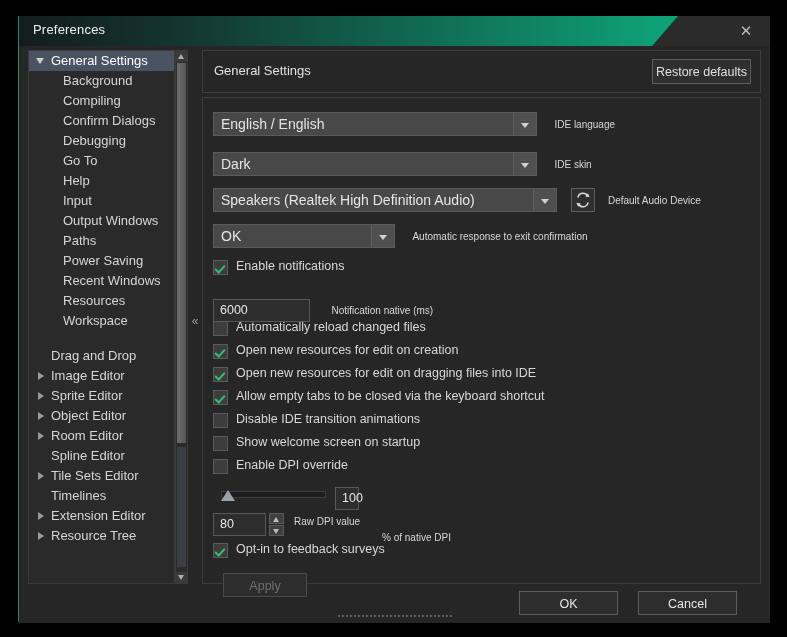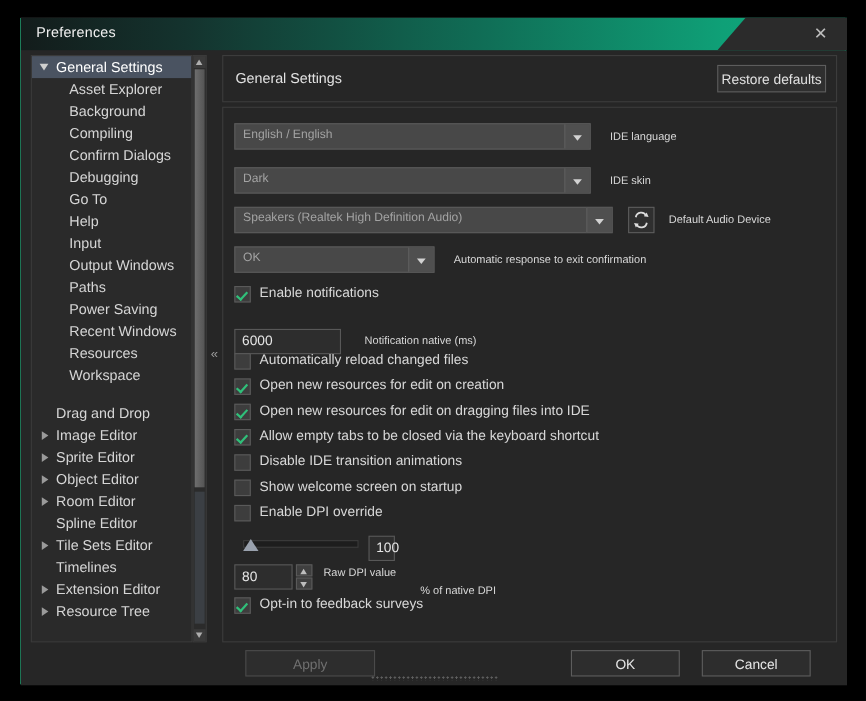--- a/index.html
+++ b/index.html
@@ -253,22 +253,22 @@
     background: #484848;
     border: 1px solid #5a5a5a;
     box-sizing: border-box;
     display: inline-block;
     vertical-align: middle;
     cursor: pointer;
   }
   .dd .val {
     position: absolute;
     left: 7px; top: 3px;
-    font-size: 11px;
-    color: #a3a3a3;
+    font-size: 14px;
+    color: #e5e5e5;
     white-space: nowrap;
   }
   .dd .arrowbox {
     position: absolute;
     right: 0; top: 0;
     width: 22px; height: 22px;
     background: #4f4f4f;
     border-left: 1px solid #5e5e5e;
   }
   .dd .arrowbox i {
@@ -423,21 +423,20 @@
     <div id="close-notch"></div>
     <div id="close-btn">✕</div>
   </div>
 
   <div id="content">
 
     <div id="sidebar">
         <div class="tree-item root selected"><span class="tw">
             <span class="tri-down"></span>
           </span><span>General Settings</span></div>
-        <div class="tree-item child"><span class="tw"></span><span>Asset Explorer</span></div>
         <div class="tree-item child"><span class="tw"></span><span>Background</span></div>
         <div class="tree-item child"><span class="tw"></span><span>Compiling</span></div>
         <div class="tree-item child"><span class="tw"></span><span>Confirm Dialogs</span></div>
         <div class="tree-item child"><span class="tw"></span><span>Debugging</span></div>
         <div class="tree-item child"><span class="tw"></span><span>Go To</span></div>
         <div class="tree-item child"><span class="tw"></span><span>Help</span></div>
         <div class="tree-item child"><span class="tw"></span><span>Input</span></div>
         <div class="tree-item child"><span class="tw"></span><span>Output Windows</span></div>
         <div class="tree-item child"><span class="tw"></span><span>Paths</span></div>
         <div class="tree-item child"><span class="tw"></span><span>Power Saving</span></div>
@@ -607,19 +606,19 @@
         </div>
 
         <div class="cbrow" style="top:443px;">
           <span class="cbox checked"></span>
           <span class="cbl">Opt-in to feedback surveys</span>
         </div>
 
       </div>
     </div>
 
-    <div class="fbtn disabled" style="left:204px; top:545px; width:118px;">Apply</div>
+    <div class="fbtn disabled" style="left:204px; top:527px; width:84px;">Apply</div>
     <div class="fbtn" style="left:500px; top:545px; width:99px;">OK</div>
     <div class="fbtn" style="left:619px; top:545px; width:99px;">Cancel</div>
 
     <div id="grip"></div>
   </div>
 </div>
 
 </body></html>

